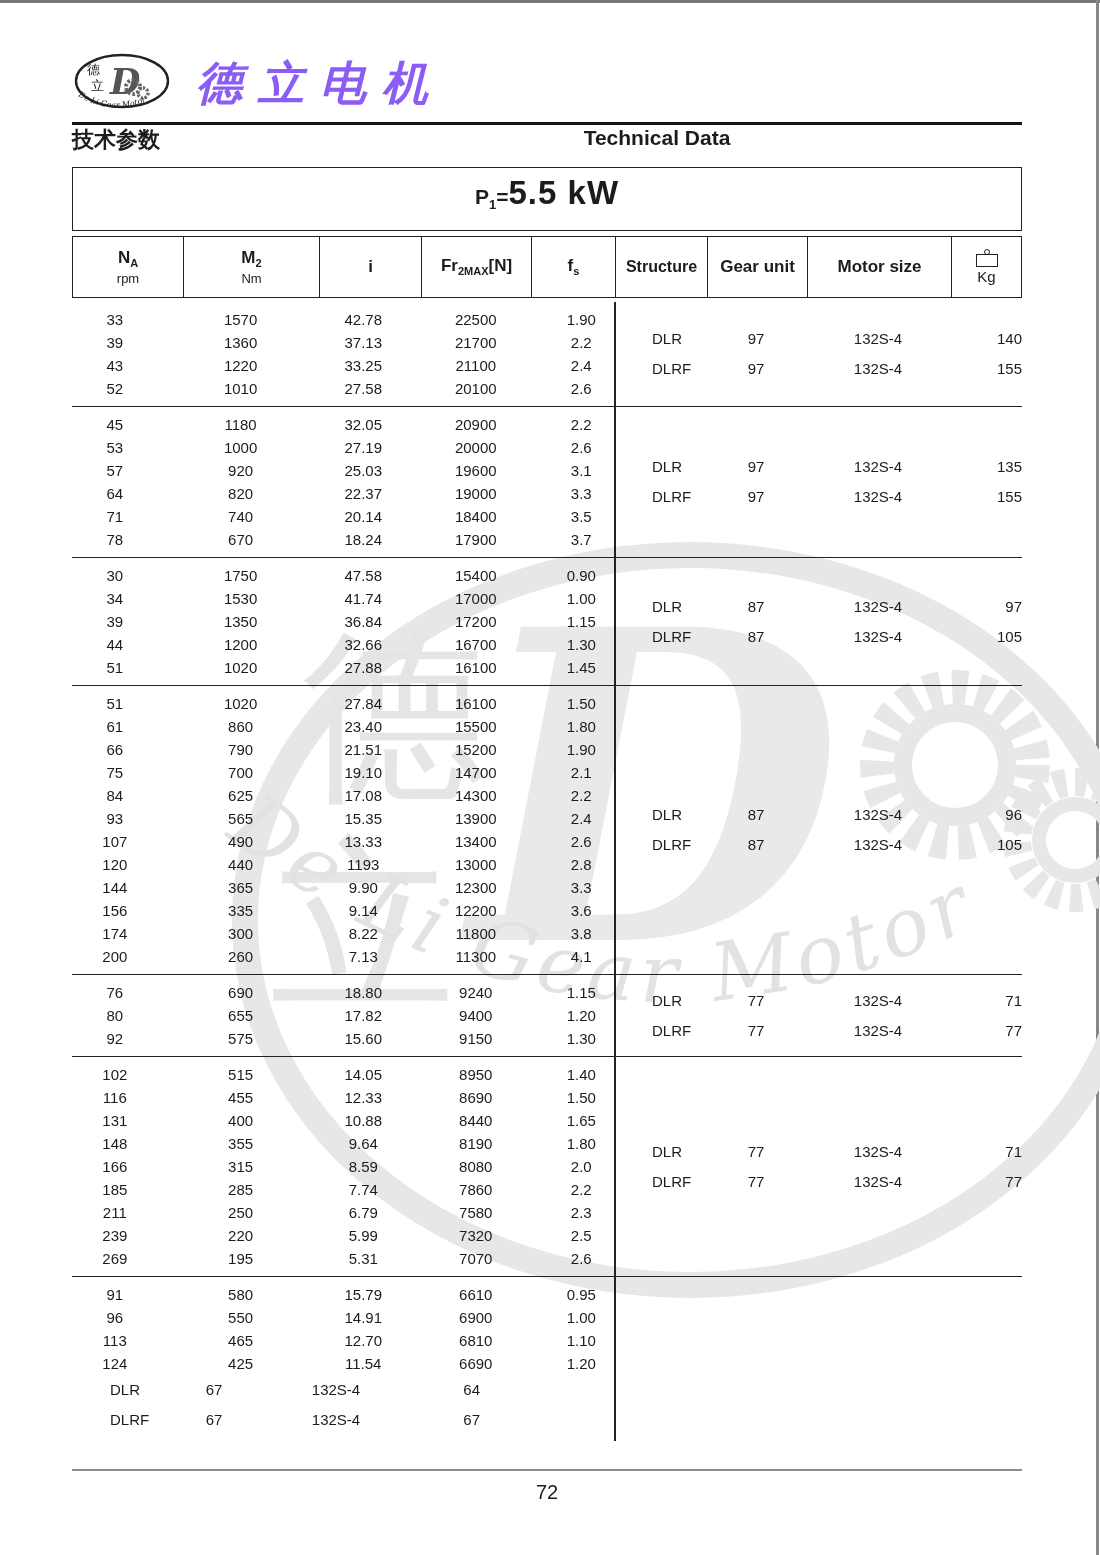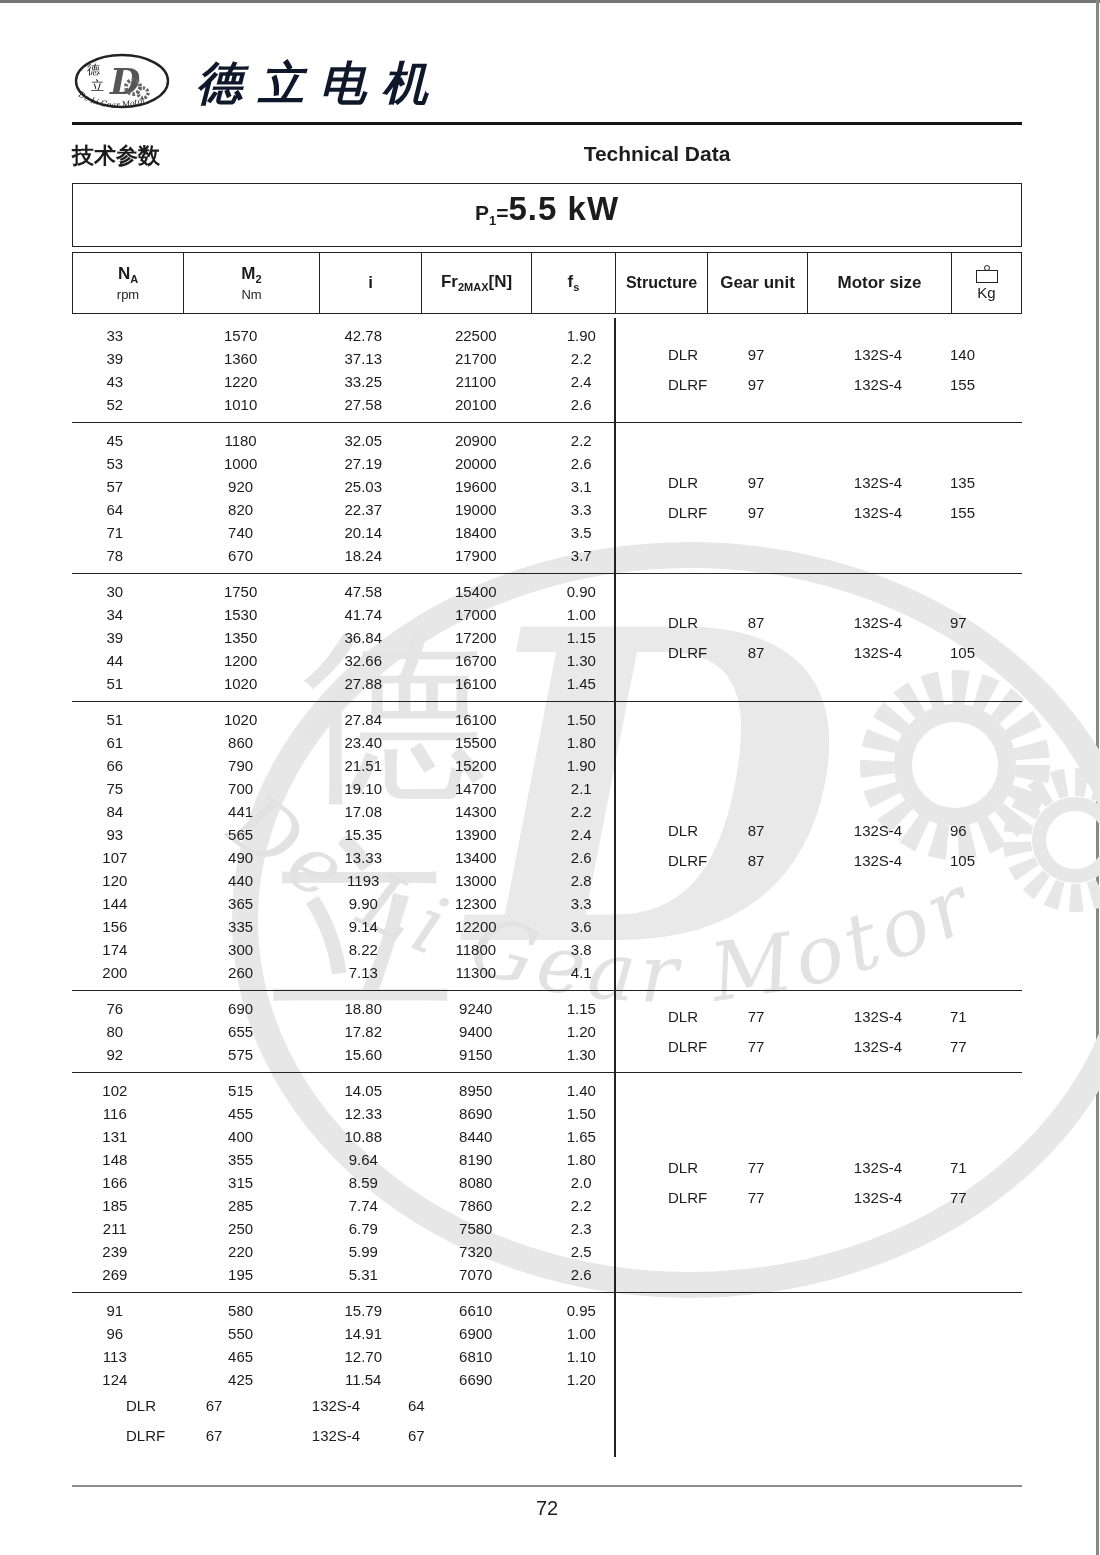--- a/index.html
+++ b/index.html
@@ -11,25 +11,25 @@
   .edge-right { position:absolute; top:0; right:1px; width:3px; height:1555px; background:#888; }
 
   .watermark { position:absolute; left:0; top:0; z-index:0; pointer-events:none; }
 
   #content { position:absolute; left:72px; top:0; width:950px; z-index:1; }
 
   
   #brand-row { margin-top:50px; height:68px; display:flex; align-items:center; }
   #logo-svg { width:100px; height:68px; flex:0 0 auto; }
   #brand-name { margin-left:24px; font-family:Liberation Sans, sans-serif; font-style:italic;
-                font-weight:bold; font-size:46px; letter-spacing:16px; color:#0f172a; }
+                font-weight:bold; font-size:46px; letter-spacing:16px; color:#8b5cf6; }
   #brand-rule { margin-top:4px; height:3px; background:#151515; }
 
   
-  #titles-row { position:relative; margin-top:16px; height:30px; }
+  #titles-row { position:relative; height:30px; }
   #title-cn { position:absolute; left:0; top:0; font-size:22px; font-weight:bold; }
   #title-en { position:absolute; left:585px; top:1px; transform:translateX(-50%);
               font-size:21px; font-weight:bold;text-align:right; }
 
   
   #pbox { margin-top:12px; height:64px; border:1.5px solid #222;
           display:flex; align-items:baseline; justify-content:center; padding-top:6px; }
   .p-pre { font-size:21px; font-weight:bold; }
   .p-pre sub { font-size:13px; }
   .p-val { font-size:33px; font-weight:bold; letter-spacing:1px; }
@@ -53,24 +53,24 @@
   #data-area::before { content:''; position:absolute; left:542px; top:0; bottom:0;
                        width:1.5px; background:#222; }
   .group { display:flex; padding:6px 0; border-bottom:1.5px solid #222; }
   .group:last-child { border-bottom:none;flex-direction:column; }
   .group-left { width:542px; }
   .drow { display:flex; height:23px; line-height:23px;gap:30px; }
   .dcell { text-align:center; font-size:15px; }
   .c0{width:110px}.c1{width:136px}.c2{width:102px}.c3{width:110px}.c4{width:84px}
   .group-right { width:408px; display:flex; flex-direction:column; justify-content:center; }
   .srow { display:flex; height:30px; line-height:30px; font-size:15px; }
-  .s0 { width:92px; padding-left:54px; text-align:left; }
+  .s0 { width:92px; padding-left:38px; text-align:left; }
   .s1 { width:100px; text-align:center; }
   .s2 { width:144px; text-align:center; }
-  .s3 { width:72px; text-align:left; }
+  .s3 { width:72px; text-align:right; }
 
   
   #footer-rule { margin-top:28px; height:2px; background:#8c8c8c; }
   #page-number { margin-top:10px; text-align:center; font-size:20px; }
 </style>
 </head>
 <body>
 
 <div id="page">
 
@@ -344,21 +344,21 @@
             </div>
             <div class="drow">
               <div class="dcell c0">75</div>
               <div class="dcell c1">700</div>
               <div class="dcell c2">19.10</div>
               <div class="dcell c3">14700</div>
               <div class="dcell c4">2.1</div>
             </div>
             <div class="drow">
               <div class="dcell c0">84</div>
-              <div class="dcell c1">441</div>
+              <div class="dcell c1">625</div>
               <div class="dcell c2">17.08</div>
               <div class="dcell c3">14300</div>
               <div class="dcell c4">2.2</div>
             </div>
             <div class="drow">
               <div class="dcell c0">93</div>
               <div class="dcell c1">565</div>
               <div class="dcell c2">15.35</div>
               <div class="dcell c3">13900</div>
               <div class="dcell c4">2.4</div>

